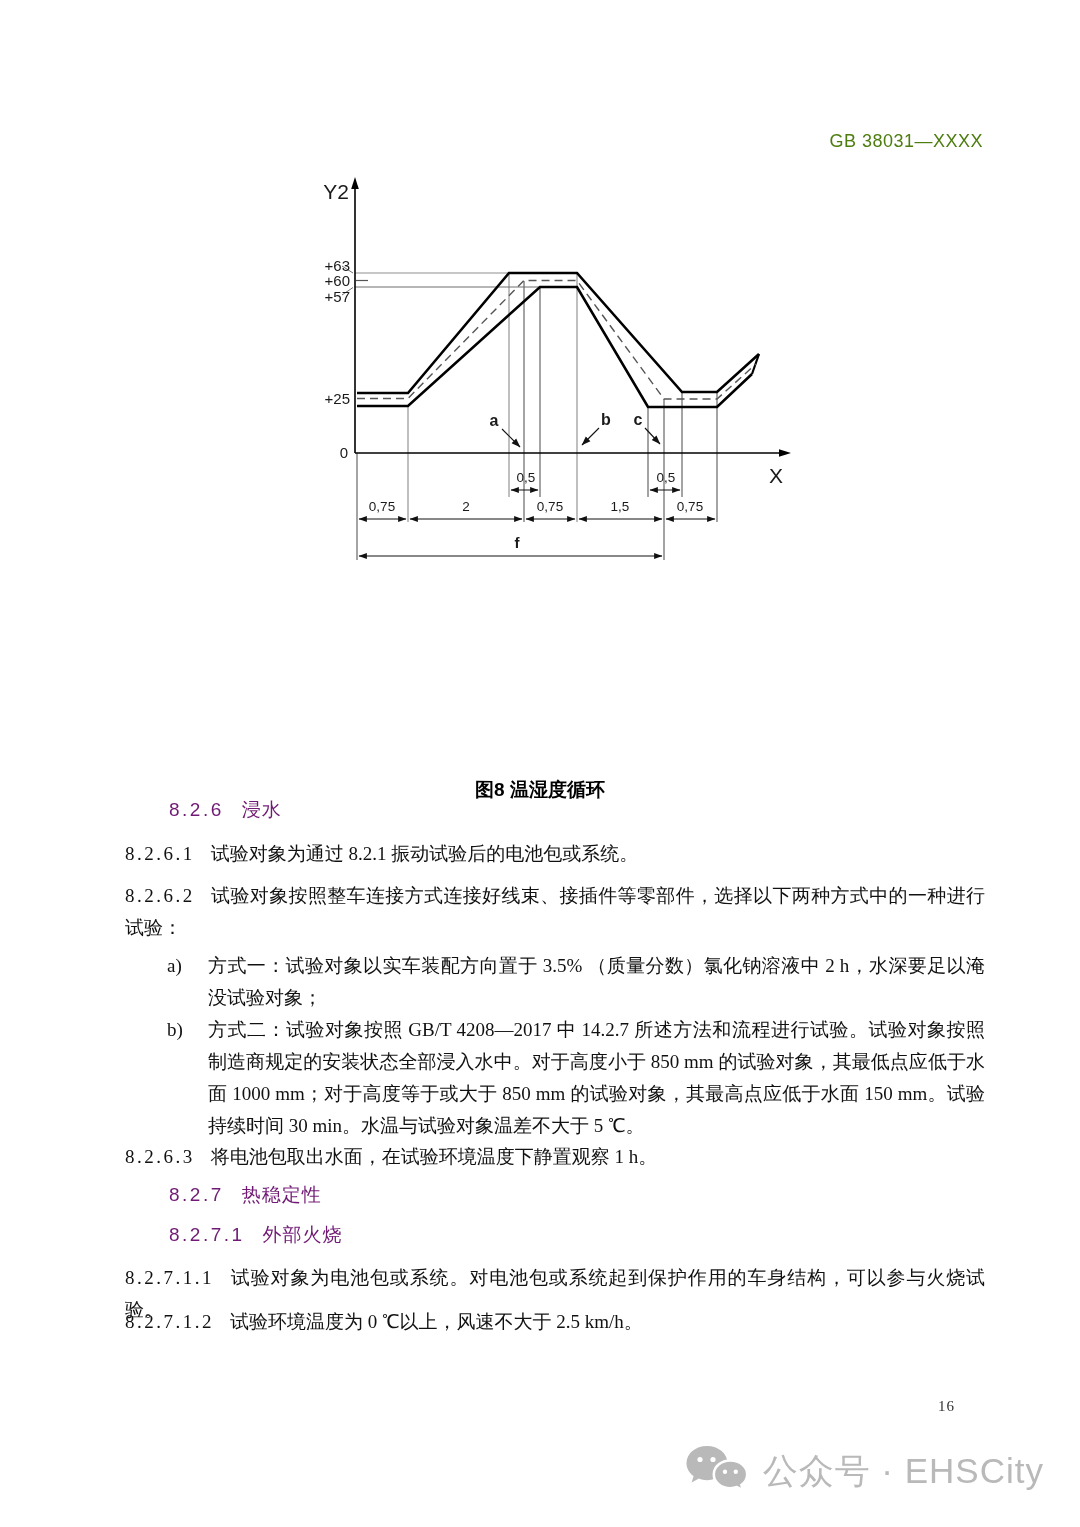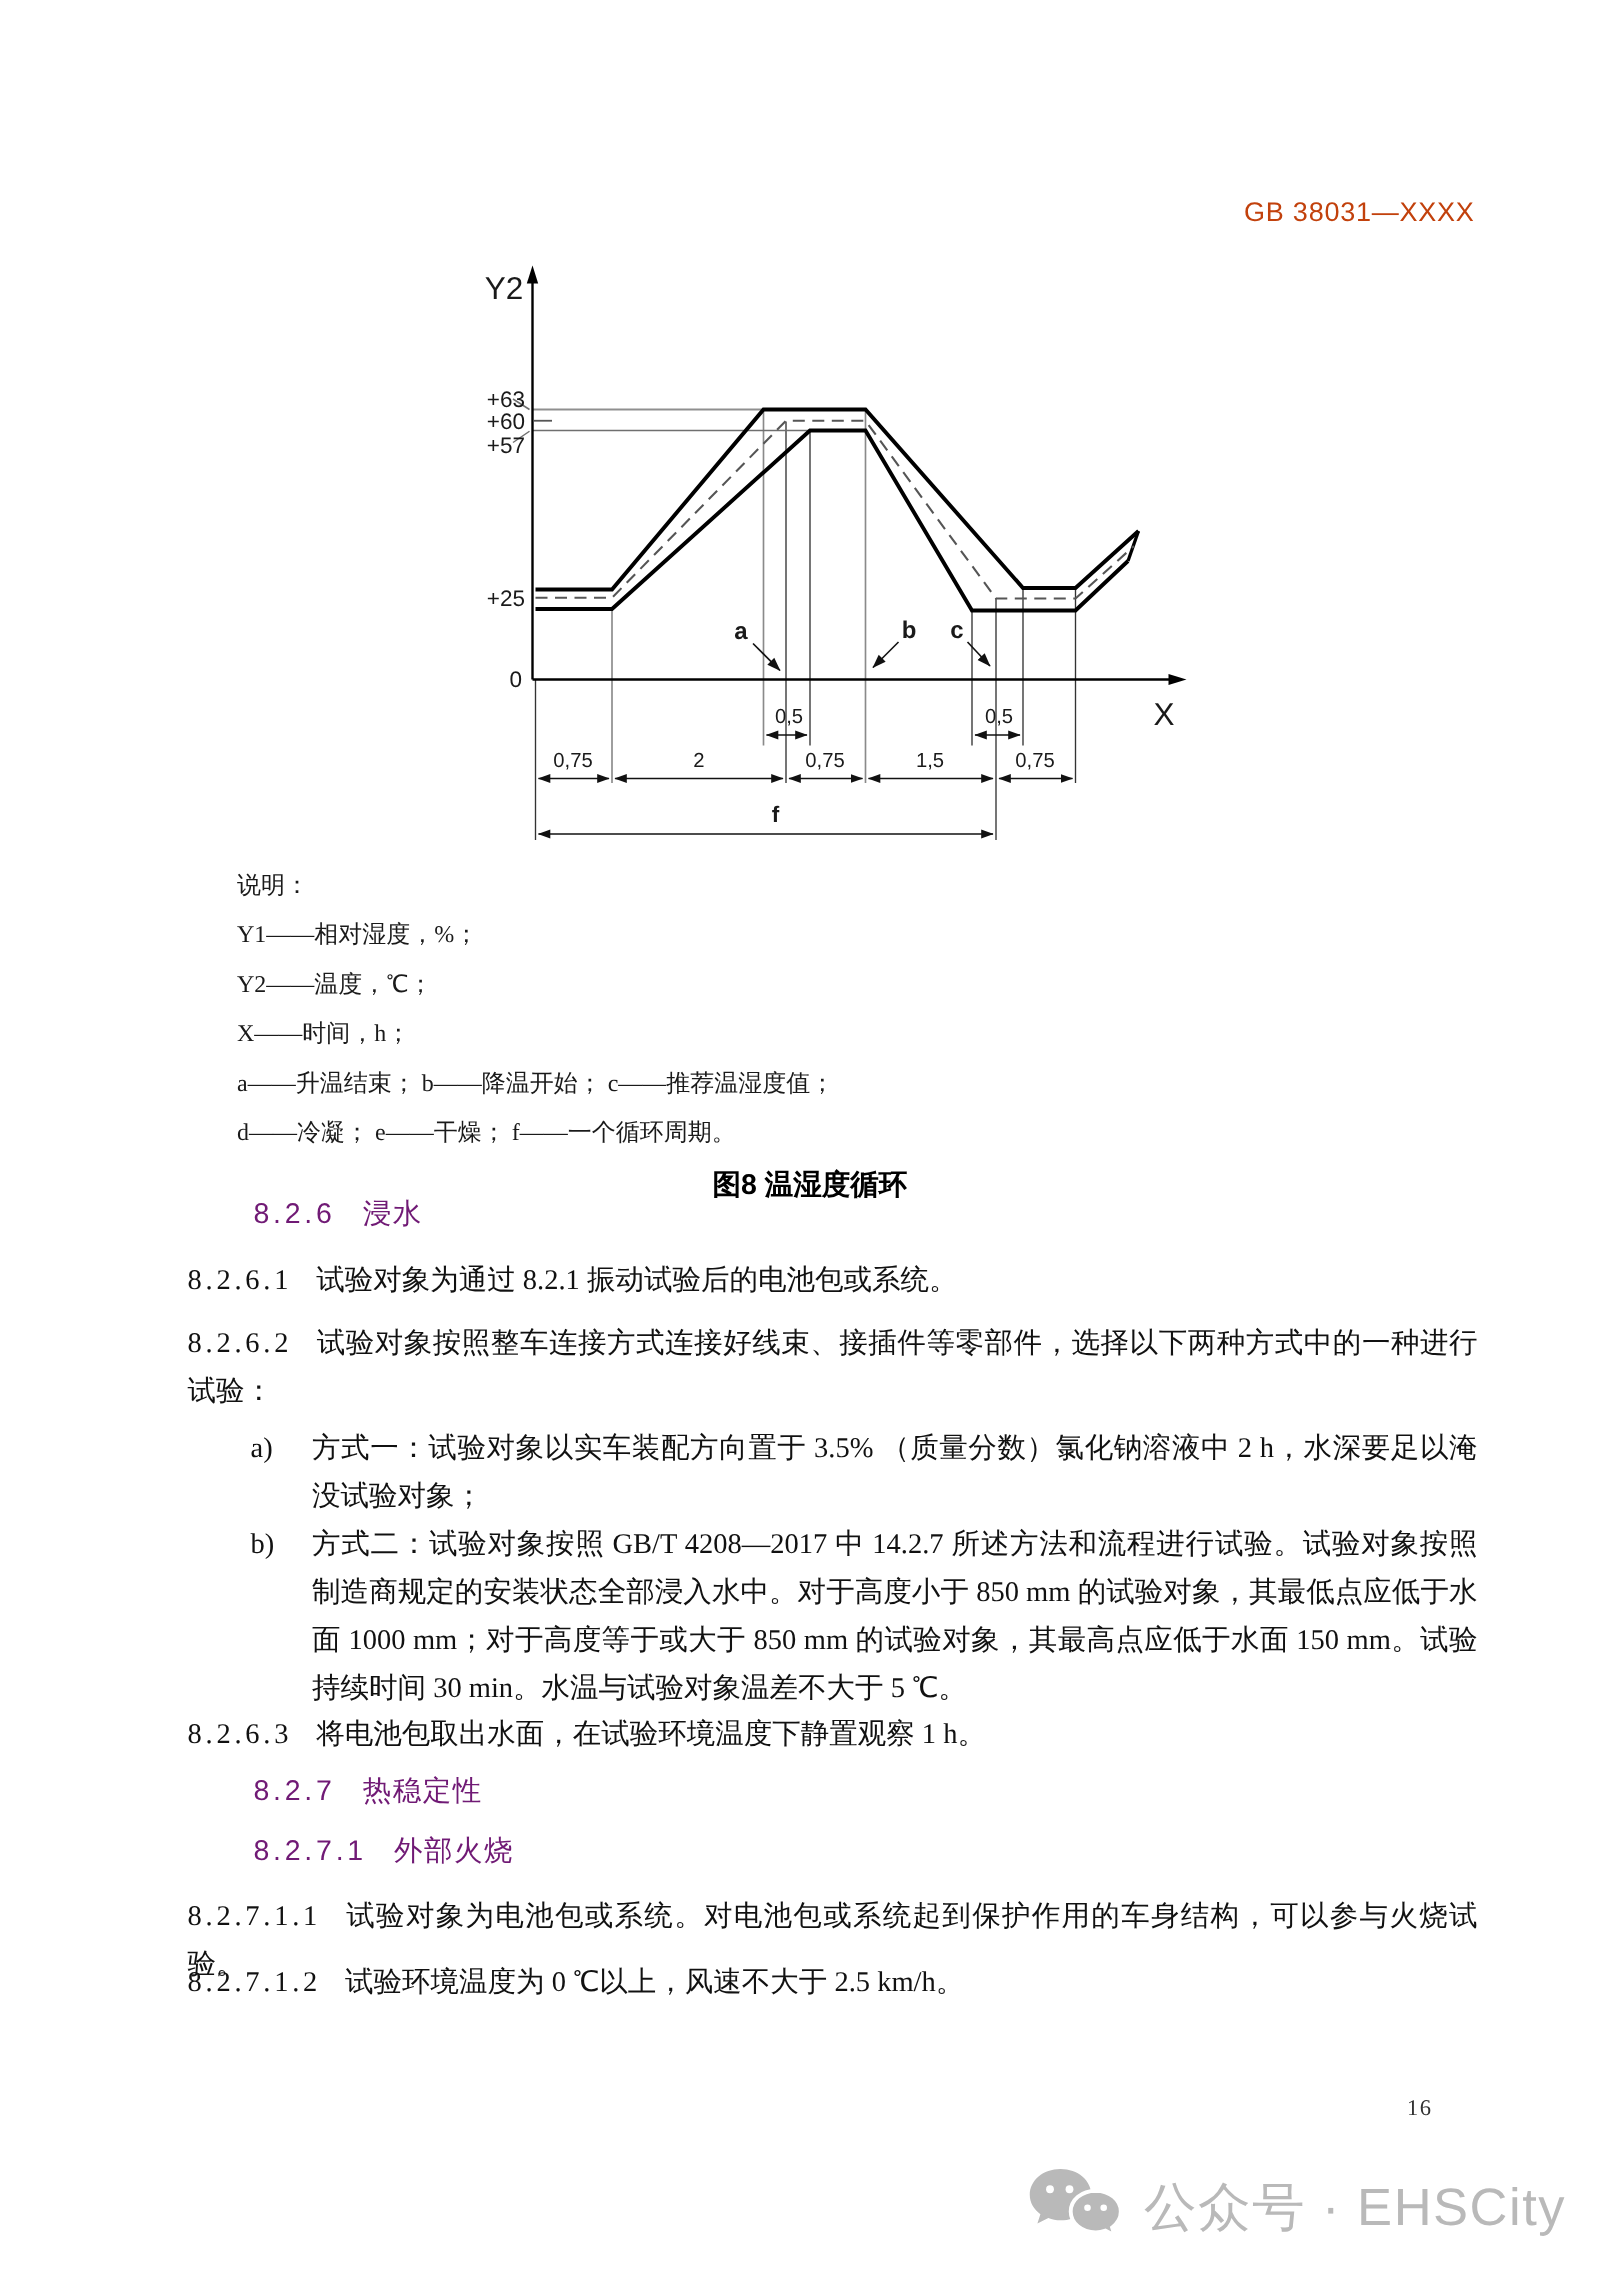--- a/index.html
+++ b/index.html
@@ -5,21 +5,21 @@
   * { margin:0; padding:0; box-sizing:border-box; }
   html,body { background:#f2f2f2; }
   #page {
     position:relative; width:1080px; height:1527px; margin:0 auto;
     background:#ffffff; overflow:hidden;
     font-family:"Liberation Serif", serif; color:#111;
   }
   .hdr {
     position:absolute; top:131px; right:97px;
     font-family:"Liberation Sans", sans-serif; font-size:18px;
-    color:#c2410c; letter-spacing:0.5px;
+    color:#4d7c0f; letter-spacing:0.5px;
   }
   #figsvg { position:absolute; left:290px; top:170px; }
   .legend {
     position:absolute; left:158px; top:574px; width:620px;
     font-size:16px; line-height:33px; color:#1a1a1a;
   }
   .caption {
     position:absolute; left:0; top:757px; width:1080px; text-align:center;
     font-family:"Liberation Sans", sans-serif; font-weight:bold; font-size:19px;
     color:#000;
@@ -146,28 +146,20 @@
       <line x1="120" y1="349" x2="232" y2="349" marker-start="url(#arrS)" marker-end="url(#arrE)"></line>
       <line x1="236" y1="349" x2="285" y2="349" marker-start="url(#arrS)" marker-end="url(#arrE)"></line>
       <line x1="289" y1="349" x2="372" y2="349" marker-start="url(#arrS)" marker-end="url(#arrE)"></line>
       <line x1="376" y1="349" x2="425" y2="349" marker-start="url(#arrS)" marker-end="url(#arrE)"></line>
     </g>
 
     <text x="227" y="378" font-size="15" text-anchor="middle" font-weight="bold">f</text>
     <line x1="69" y1="386" x2="372" y2="386" stroke="#111" stroke-width="1" marker-start="url(#arrS)" marker-end="url(#arrE)"></line>
   </svg>
 
-  <div class="legend">
-    <div>说明：</div>
-    <div>Y1——相对湿度，%；</div>
-    <div>Y2——温度，℃；</div>
-    <div>X——时间，h；</div>
-    <div>a——升温结束；  b——降温开始；  c——推荐温湿度值；</div>
-    <div>d——冷凝；  e——干燥；  f——一个循环周期。</div>
-  </div>
 
   <div class="caption">图8 温湿度循环</div>
 
   <div class="h-sec" style="top:795px">
     <span class="num">8.2.6</span><span class="ttl">浸水</span>
   </div>
 
   <div class="para" style="top:838px">
     <span class="num">8.2.6.1</span><span class="txt">试验对象为通过 8.2.1 振动试验后的电池包或系统。</span>
   </div>

